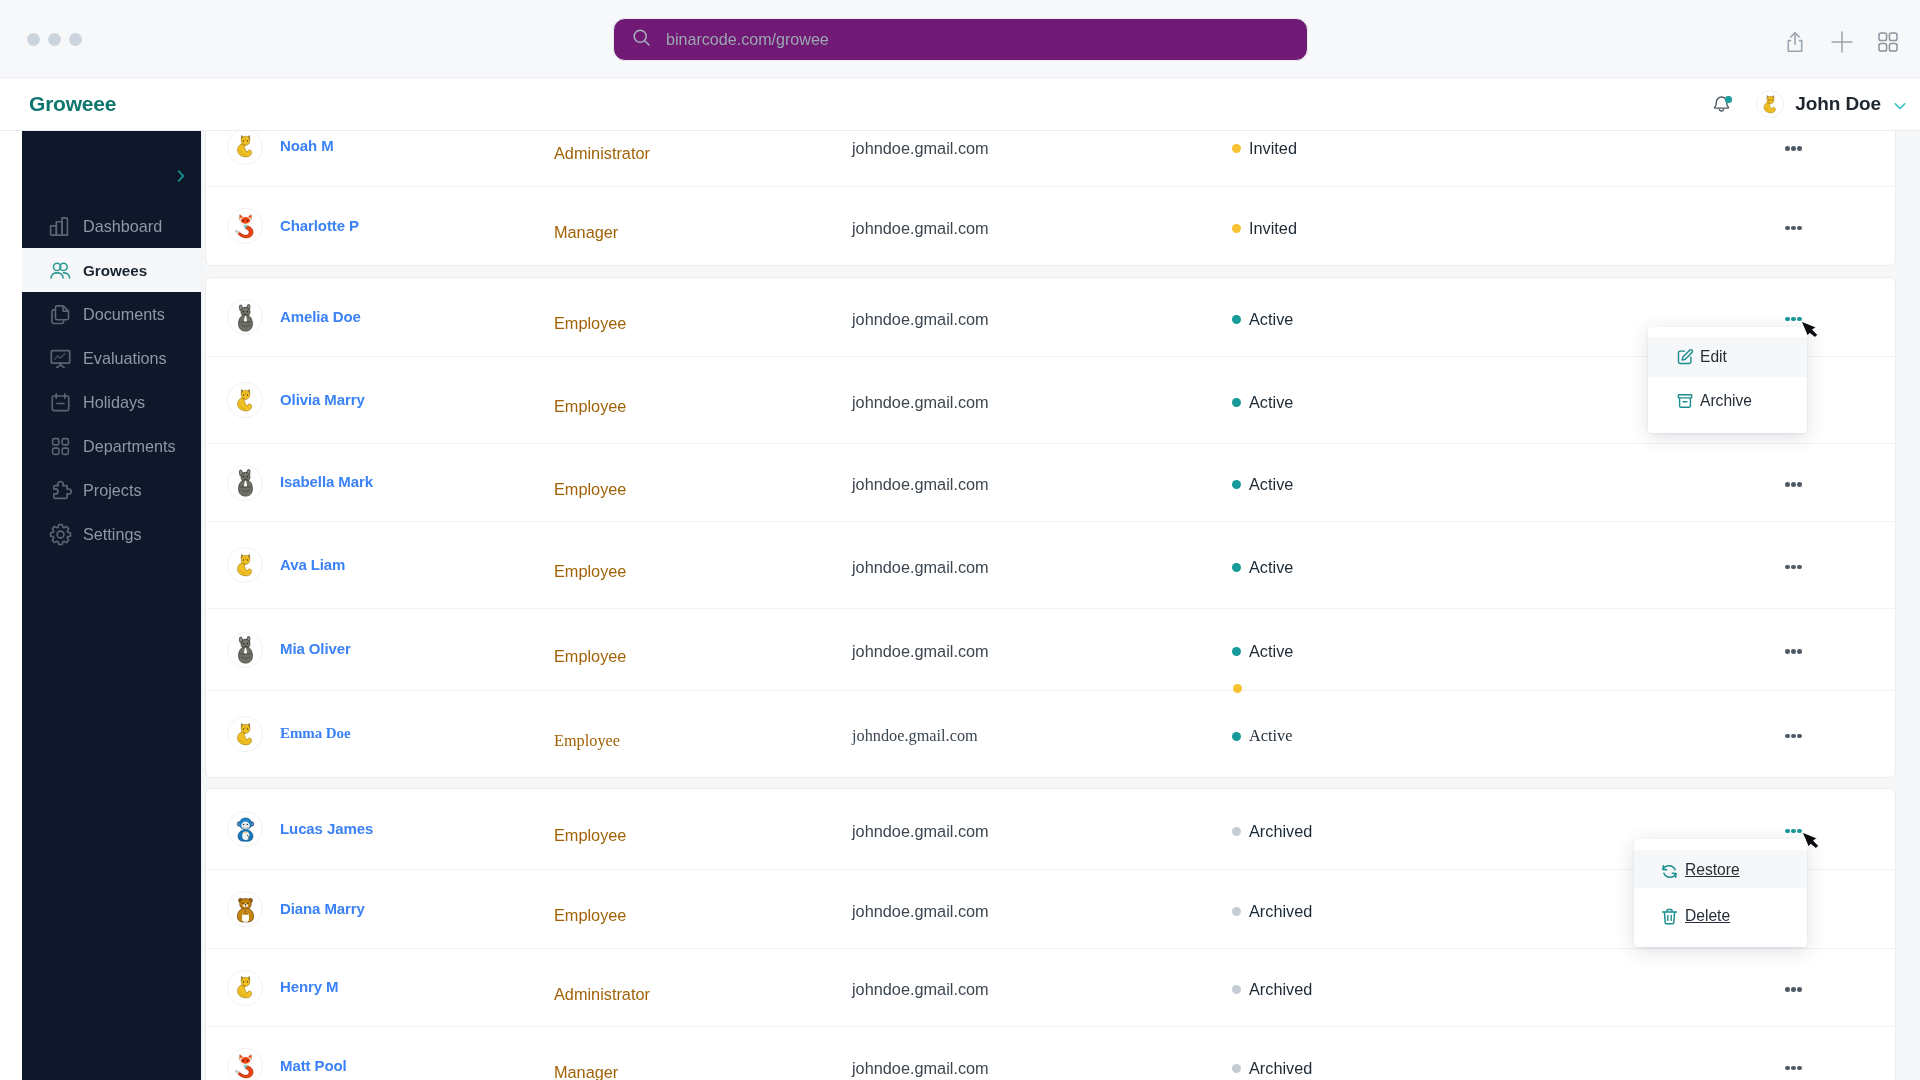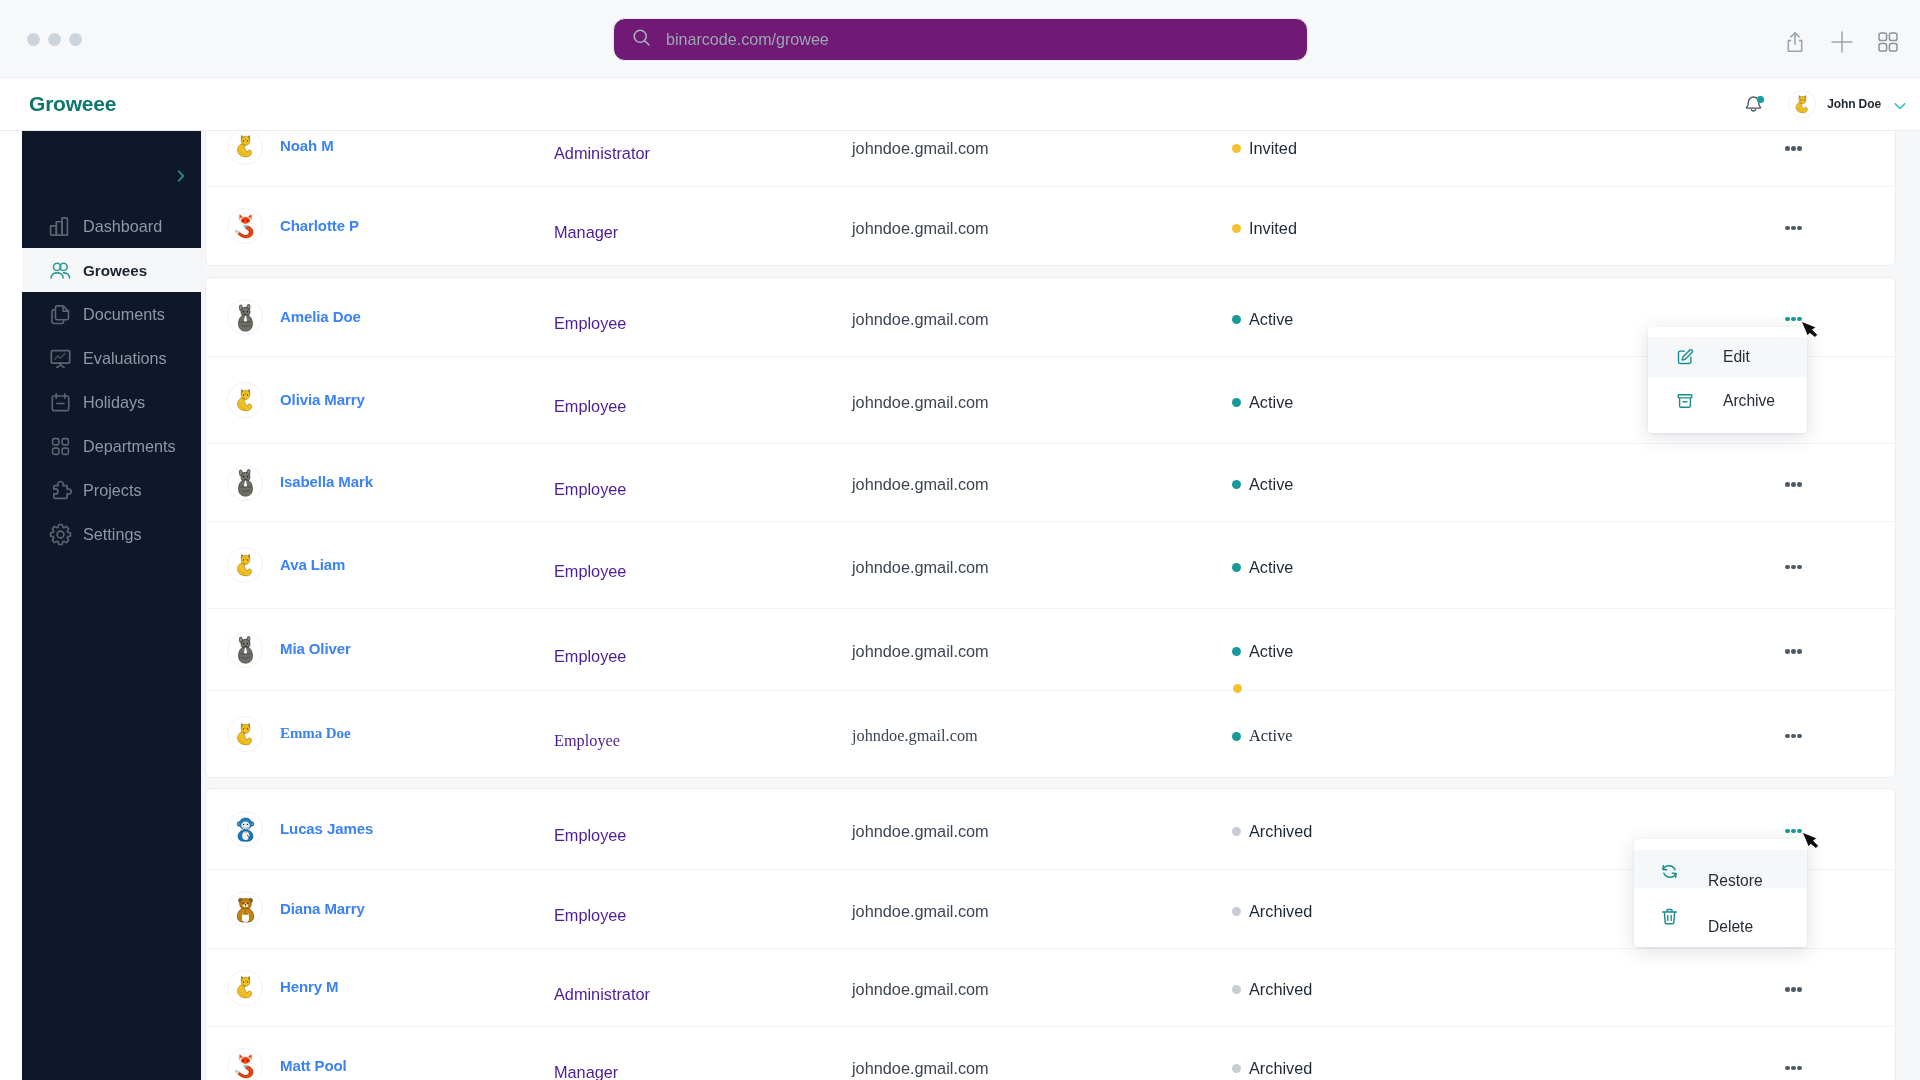--- a/index.html
+++ b/index.html
@@ -29,21 +29,21 @@
   
   .app-header {
     position: absolute; left: 0; top: 78px; width: 1920px; height: 53px;
     background: #ffffff; border-bottom: 1px solid #ecedf0;
     display: flex; align-items: center;
   }
   .logo { margin-left: 29px; font-size: 21px; font-weight: bold; color: #0f766e; letter-spacing: -.2px; }
   .header-right { margin-left: auto; margin-right: 14px; display: flex; align-items: center; }
   .bell-wrap { position: relative; width: 17px; height: 18px; margin-right: 26px; }
   .bell-dot { position: absolute; right: -1.5px; top: 1px; width: 6.5px; height: 6.5px; border-radius: 50%; background: #1a9e9e; }
-  .user-name { font-size: 12px; font-weight: bold; color: #1f2730; margin-left: 11px; letter-spacing: -.1px;}
+  .user-name { font-size: 19px; font-weight: bold; color: #1f2730; margin-left: 11px; letter-spacing: -.1px;}
   .chev-user { margin-left: 13px; width: 12px; height: 12px; display:block; }
   .avatar-sm { width: 28px; height: 28px; border-radius: 50%; border: 1px solid #f0f1f3;
                display:flex; align-items:center; justify-content:center; overflow:hidden; }
   .avatar-sm svg { width: 25px; height: 25px; }
 
   
   .sidebar {
     position: absolute; left: 0; top: 131px; width: 180px; height: 949px;
     background: #0f172a; border-right: 1px solid #f1f2f4; z-index: 5; margin-left: 22px;
   }
@@ -59,40 +59,40 @@
   
   .main { position: absolute; left: 180px; top: 131px; width: 1740px; height: 949px; background: #f6f7f9; overflow: hidden; }
   .card { position: absolute; left: 25px; width: 1691px; background: #ffffff;
           border: 1px solid #ededef; border-radius: 6px; }
   .row { height: 79px; display: flex; align-items: center; position: relative; }
   .row + .row { border-top: 1px solid #f2f3f5; }
   .c-name { width: 348px; display: flex; align-items: center; padding-left: 21px; gap: 17px; flex:none;}
   .avatar { width: 36px; height: 36px; border-radius: 50%; border: 1px solid #f1f2f4;
             display: flex; align-items: center; justify-content: center; overflow: hidden; flex:none; }
   .name-txt { font-size: 15px; font-weight: bold; color: #3b82f6; letter-spacing: -.1px; position: relative; top: -1px; }
-  .c-role { width: 298px; font-size: 16.3px; color: #4c1d95; flex:none; position: relative; top: 2px; margin-top: 9px; }
+  .c-role { width: 298px; font-size: 16.3px; color: #a16207; flex:none; position: relative; top: 2px; margin-top: 9px; }
   .c-email { width: 380px; font-size: 16.3px; color: #3c4650; flex:none; position: relative; top: 2px; }
   .c-status { width: 300px; display: flex; align-items: center; gap: 8px; font-size: 16.3px; color: #1d2a35; flex:none; position: relative; top: 2px;}
   .dot { width: 9px; height: 9px; border-radius: 50%; display:block; flex:none;}
   .dot.active { background: #179a9a; }
   .dot.invited { background: #f6c22f; }
   .dot.archived { background: #c6ccd3; }
   .c-actions { flex: 1; display: flex; justify-content: flex-end; padding-right: 93px; position: relative; top: 2px; }
   .kebab { display: flex; gap: 1.6px; align-items: center; height: 20px; }
   .kebab i { width: 4.6px; height: 4.6px; border-radius: 50%; background: #4e5a65; display: block; }
   .kebab.teal i { background: #179a9a; }
 
   
   .menu { position: absolute; width: 160px; background: #ffffff; border-radius: 4px;
           box-shadow: 0 4px 20px rgba(31,45,61,.14), 0 1px 3px rgba(31,45,61,.07); overflow: hidden; z-index: 40; }
-  .menu-item { display: flex; align-items: center; gap: 29px; padding-left: 28px; font-size: 15.6px; color: #252e37; }
+  .menu-item { display: flex; align-items: center; gap: 6px; padding-left: 28px; font-size: 15.6px; color: #252e37; }
   .menu-item.hl { background: #f6f7f8; }
   .menu-ico { width: 18px; height: 18px; display:block; flex:none; }
   #menu1 .menu-item { padding-left: 26px; }
-  #menu1 .menu-item > span:last-child { position: relative; top: 12px; }
+  #menu1 .menu-item > span:last-child { position: relative; top: 1px; text-decoration: underline; }
   #menu1 .menu-ico { width: 19px; height: 19px; position: relative; top: 2px; }
 
   .cursor { position: absolute; z-index: 60; }
   .orphan-dot { position:absolute; width: 9px; height: 9px; border-radius: 50%; background: #f6c22f; z-index: 30; }
 </style>
 </head>
 <body>
 
 <div class="browser-chrome">
   <div class="traffic">

